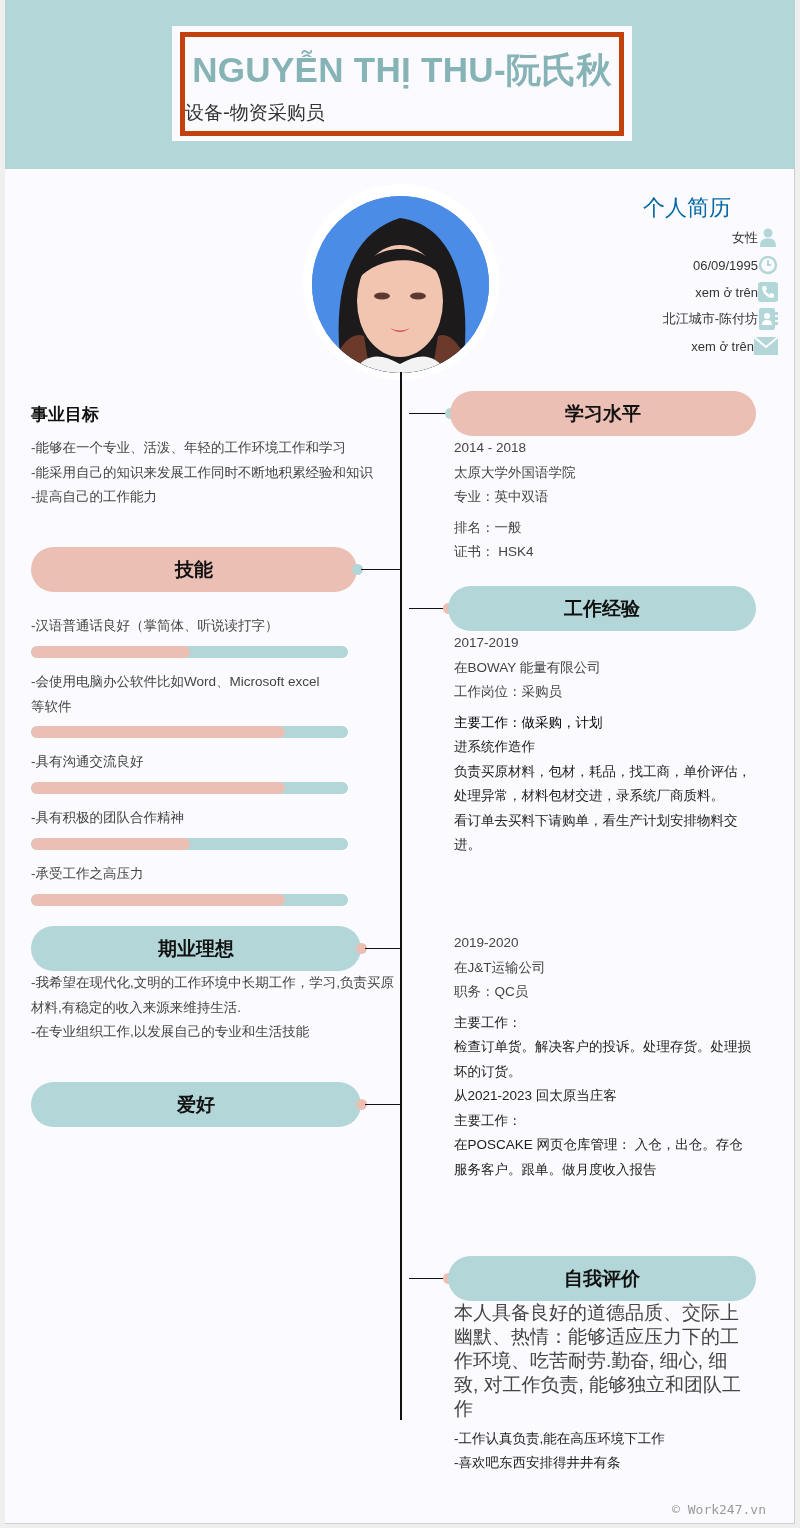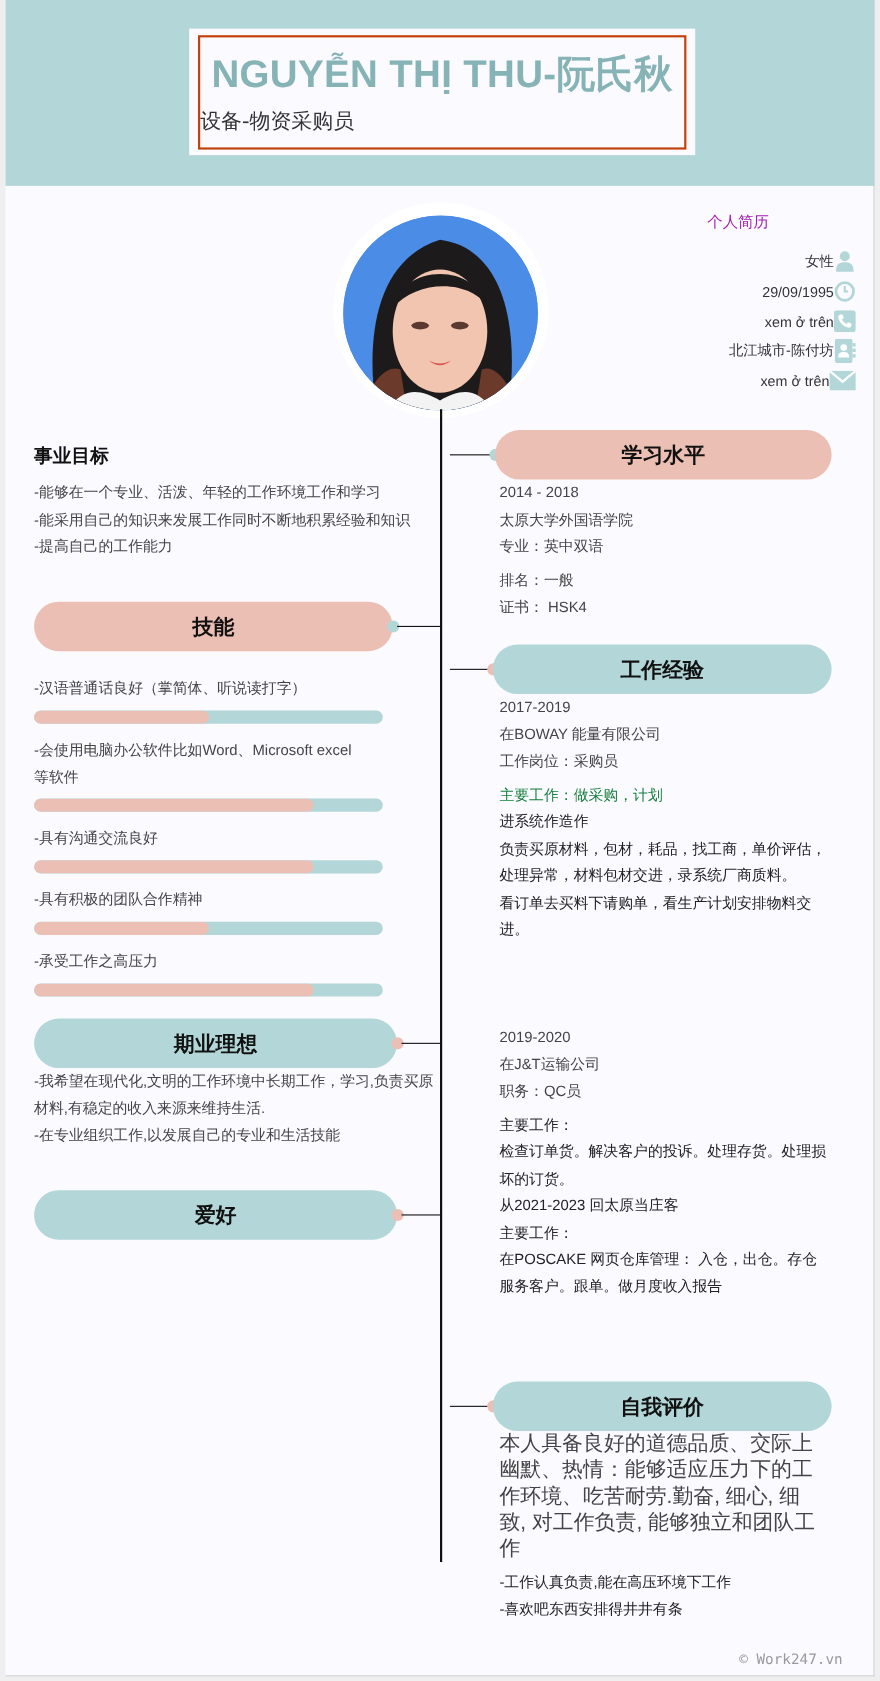--- a/index.html
+++ b/index.html
@@ -4,28 +4,28 @@
 <style>
   * { box-sizing: border-box; margin: 0; padding: 0; }
   html, body { width: 800px; height: 1528px; background: #efefef; overflow: hidden; }
   body { font-family: "DejaVu Sans", "Liberation Sans", sans-serif; color: #333; position: relative; }
   .page {
     position: absolute; left: 5px; top: 0; width: 790px; height: 1524px;
     background: #fbfaff; border-right: 1px solid #cfcfcf; border-bottom: 1px solid #cfcfcf;
   }
   .header-band { position: absolute; left: 0; top: 0; width: 790px; height: 169px; background: #b3d6d8; }
   .title-box-outer { position: absolute; left: 167px; top: 26px; width: 460px; height: 115px; background: #fbfaff; }
-  .title-box-inner { position: absolute; left: 8px; top: 6px; width: 444px; height: 104px; border: 2px solid #c2410c; }
+  .title-box-inner { position: absolute; left: 8px; top: 6px; width: 444px; height: 104px; border: 5px solid #c2410c; }
   .name { position: absolute; left: 0; top: 10px; width: 100%; text-align: center; font-family: "Liberation Sans", sans-serif; font-weight: bold; font-size: 35px; color: #86b3b5; letter-spacing: 0.3px; }
   .job-title { position: absolute; left: 0; top: 63px; width: 100%; text-align: left; font-weight: normal; font-size: 19px; color: #333; }
 
   .photo-ring { position: absolute; left: 298px; top: 184px; width: 196px; height: 196px; border-radius: 50%; background: #fff; }
   .photo { position: absolute; left: 307px; top: 196px; width: 177px; height: 177px; border-radius: 50%; overflow: hidden; background: #4b8ce6; }
 
-  .info-title { position: absolute; left: 638px; top: 193px; font-size: 14px; color: #a21caf; }
+  .info-title { position: absolute; left: 638px; top: 193px; font-size: 22px; color: #0369a1; }
   .info-row { position: absolute; right: 16px; height: 22px; display: flex; align-items: center; gap: 0; }
   .info-text { font-size: 13px; color: #333; font-family: "Liberation Sans", sans-serif; }
   .info-icon { width: 20px; height: 20px; display: flex; align-items: center; justify-content: center; }
 
   .timeline { position: absolute; left: 395px; top: 372px; width: 2px; height: 1048px; background: #111; }
   .connector { position: absolute; height: 1px; background: #111; }
   .dot { position: absolute; width: 11px; height: 11px; border-radius: 50%; }
 
   .pill { position: absolute; height: 45px; border-radius: 23px; display: flex; align-items: center; justify-content: center; font-weight: bold; font-size: 19px; color: #111; }
   .pink { background: #ebbfb4; font-family: Liberation Serif, serif; }
@@ -75,21 +75,21 @@
   <div class="info-row" style="top:227px">
     <span class="info-text">女性</span>
     <span class="info-icon">
       <svg width="18" height="20" viewBox="0 0 18 20">
           <circle cx="9" cy="5" r="4.5" fill="#b3d6d8"></circle>
           <path d="M1 19 C1 12 4 10.5 9 10.5 C14 10.5 17 12 17 19 Z" fill="#b3d6d8"></path>
         </svg>
     </span>
   </div>
   <div class="info-row" style="top:254px">
-    <span class="info-text">29/09/1995</span>
+    <span class="info-text">06/09/1995</span>
     <span class="info-icon">
       <svg width="20" height="20" viewBox="0 0 20 20">
           <circle cx="10" cy="10" r="8" fill="none" stroke="#b3d6d8" stroke-width="2.5"></circle>
           <path d="M10 5 L10 10 L13 10" fill="none" stroke="#b3d6d8" stroke-width="2"></path>
         </svg>
     </span>
   </div>
   <div class="info-row" style="top:281px">
     <span class="info-text">xem ở trên</span>
     <span class="info-icon">
@@ -196,21 +196,21 @@
   <div class="connector" style="left:404px; top:608px; width:40px;"></div>
   <div class="dot pink" style="left:438px; top:603px;"></div>
   <div class="pill teal" style="left:443px; top:586px; width:308px;">
     <span>工作经验</span>
   </div>
 
   <div class="text wrap" style="left:449px; top:631px; width:300px;">
     <div>2017-2019</div>
     <div>在BOWAY 能量有限公司</div>
     <div>工作岗位：采购员</div>
-    <div style="margin-top:6px; color:#15803d">主要工作：做采购，计划</div>
+    <div style="margin-top:6px; color:#000000">主要工作：做采购，计划</div>
     <div style="color:#222">进系统作造作</div>
     <div style="color:#222">负责买原材料，包材，耗品，找工商，单价评估，处理异常，材料包材交进，录系统厂商质料。</div>
     <div style="color:#222">看订单去买料下请购单，看生产计划安排物料交进。</div>
   </div>
 
   <div class="text wrap" style="left:449px; top:931px; width:300px;">
     <div>2019-2020</div>
     <div>在J&amp;T运输公司</div>
     <div>职务：QC员</div>
     <div style="margin-top:6px; color:#222">主要工作：</div>

